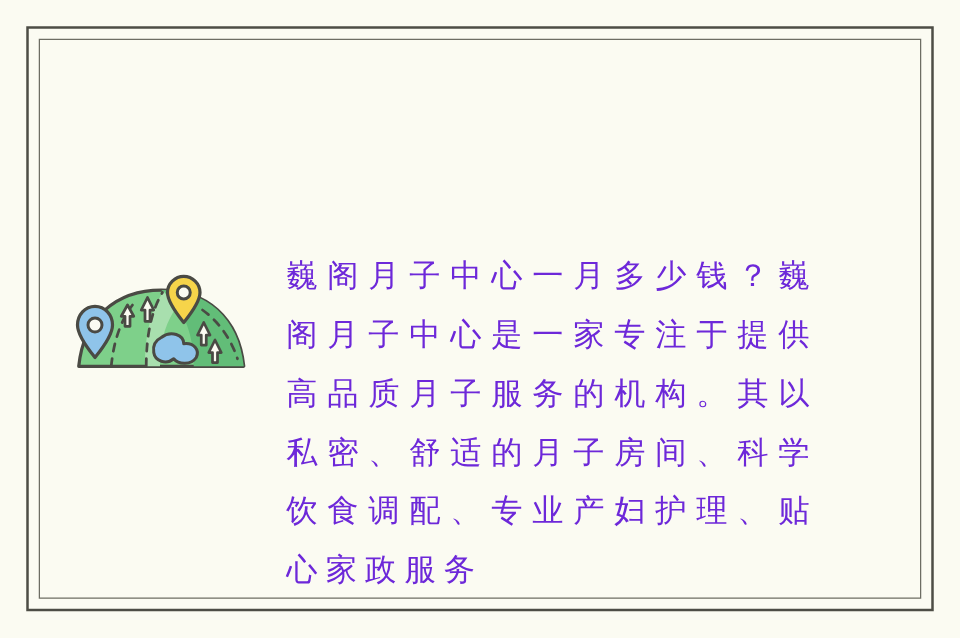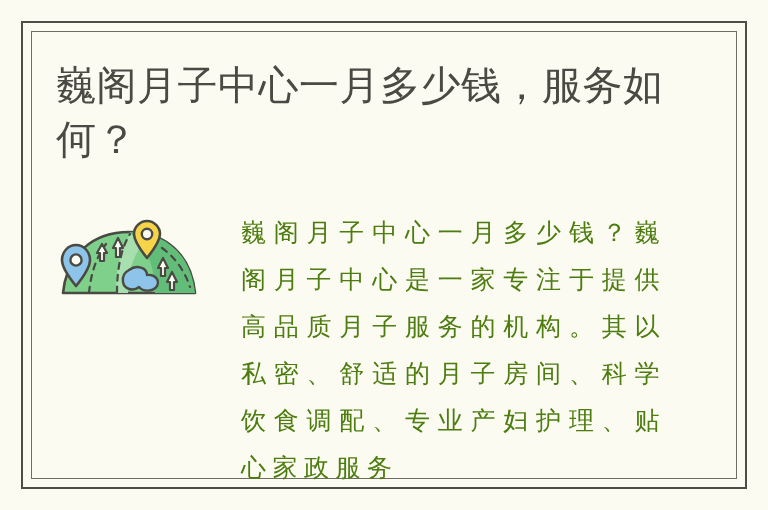--- a/index.html
+++ b/index.html
@@ -74,38 +74,37 @@
     width: 140px;
     height: 84px;
   }
 
   
   #article-body {
     position: absolute;
     left: 197px;
     top: 0;
     width: 425px;
-    margin: 12px;
+    margin: 0;
     font-family: "DejaVu Serif", serif;
     font-size: 25px;
     line-height: 47px;
     letter-spacing: 6.5px;
-    color: #4d7c0f;
+    color: #6d28d9;
     text-align: justify;
     text-justify: inter-character;
     word-break: break-all;
   }
 </style>
 </head>
 <body>
 
 <div id="article-card">
   <div id="article-card-inner">
 
-    <h1 id="article-title">巍阁月子中心一月多少钱，服务如何？</h1>
 
     <div id="content-row">
 
       <div id="thumbnail-figure">
         <svg viewBox="0 0 140 84" xmlns="http://www.w3.org/2000/svg">
 
           <path d="M4 79 C8 40 34 18 70 18 C106 18 132 40 136 79 Z" fill="#7ed08a" stroke="#4a4a44" stroke-width="2.6" stroke-linejoin="round"></path>
 
           <path d="M70 18 C106 18 132 40 136 79 L96 79 C96 50 86 30 70 18 Z" fill="#62bd78" stroke="none"></path>
 

